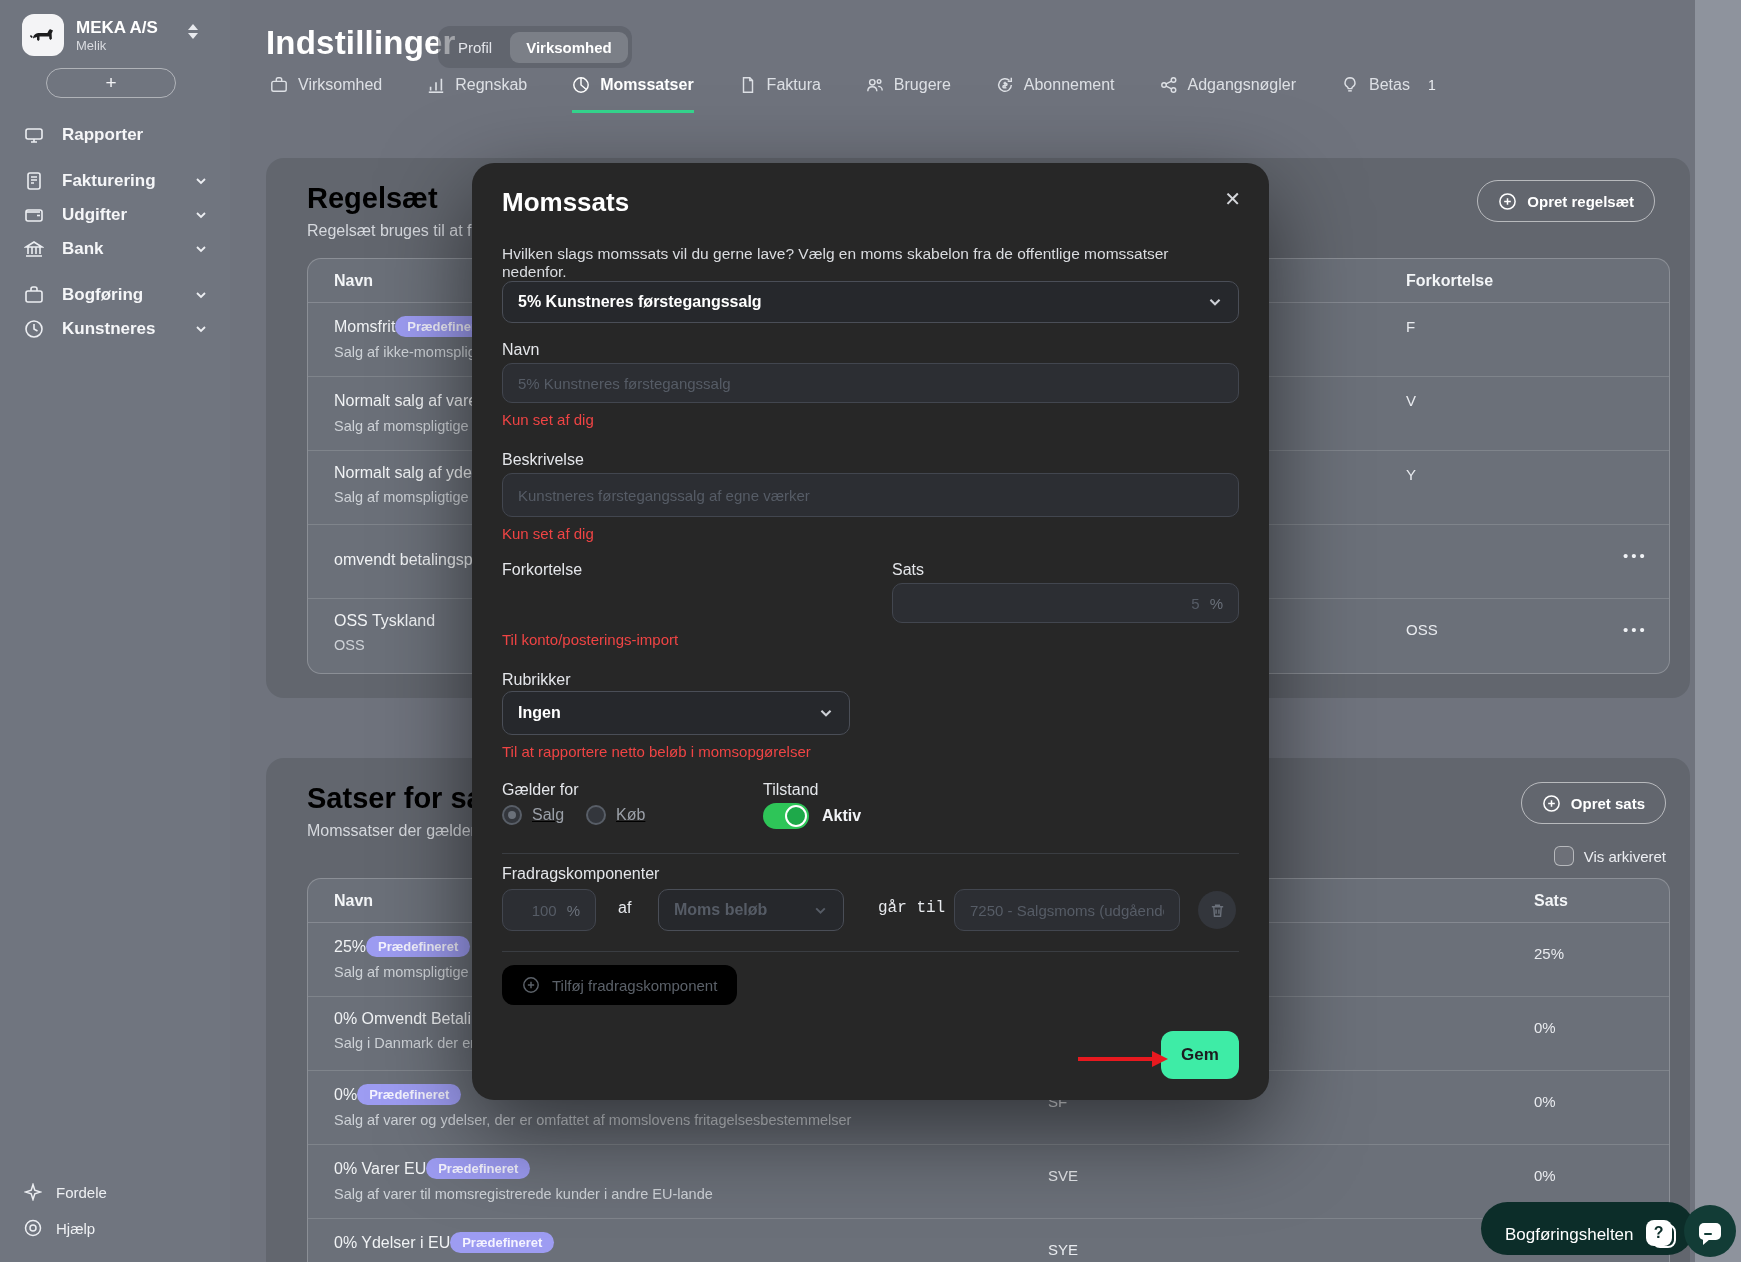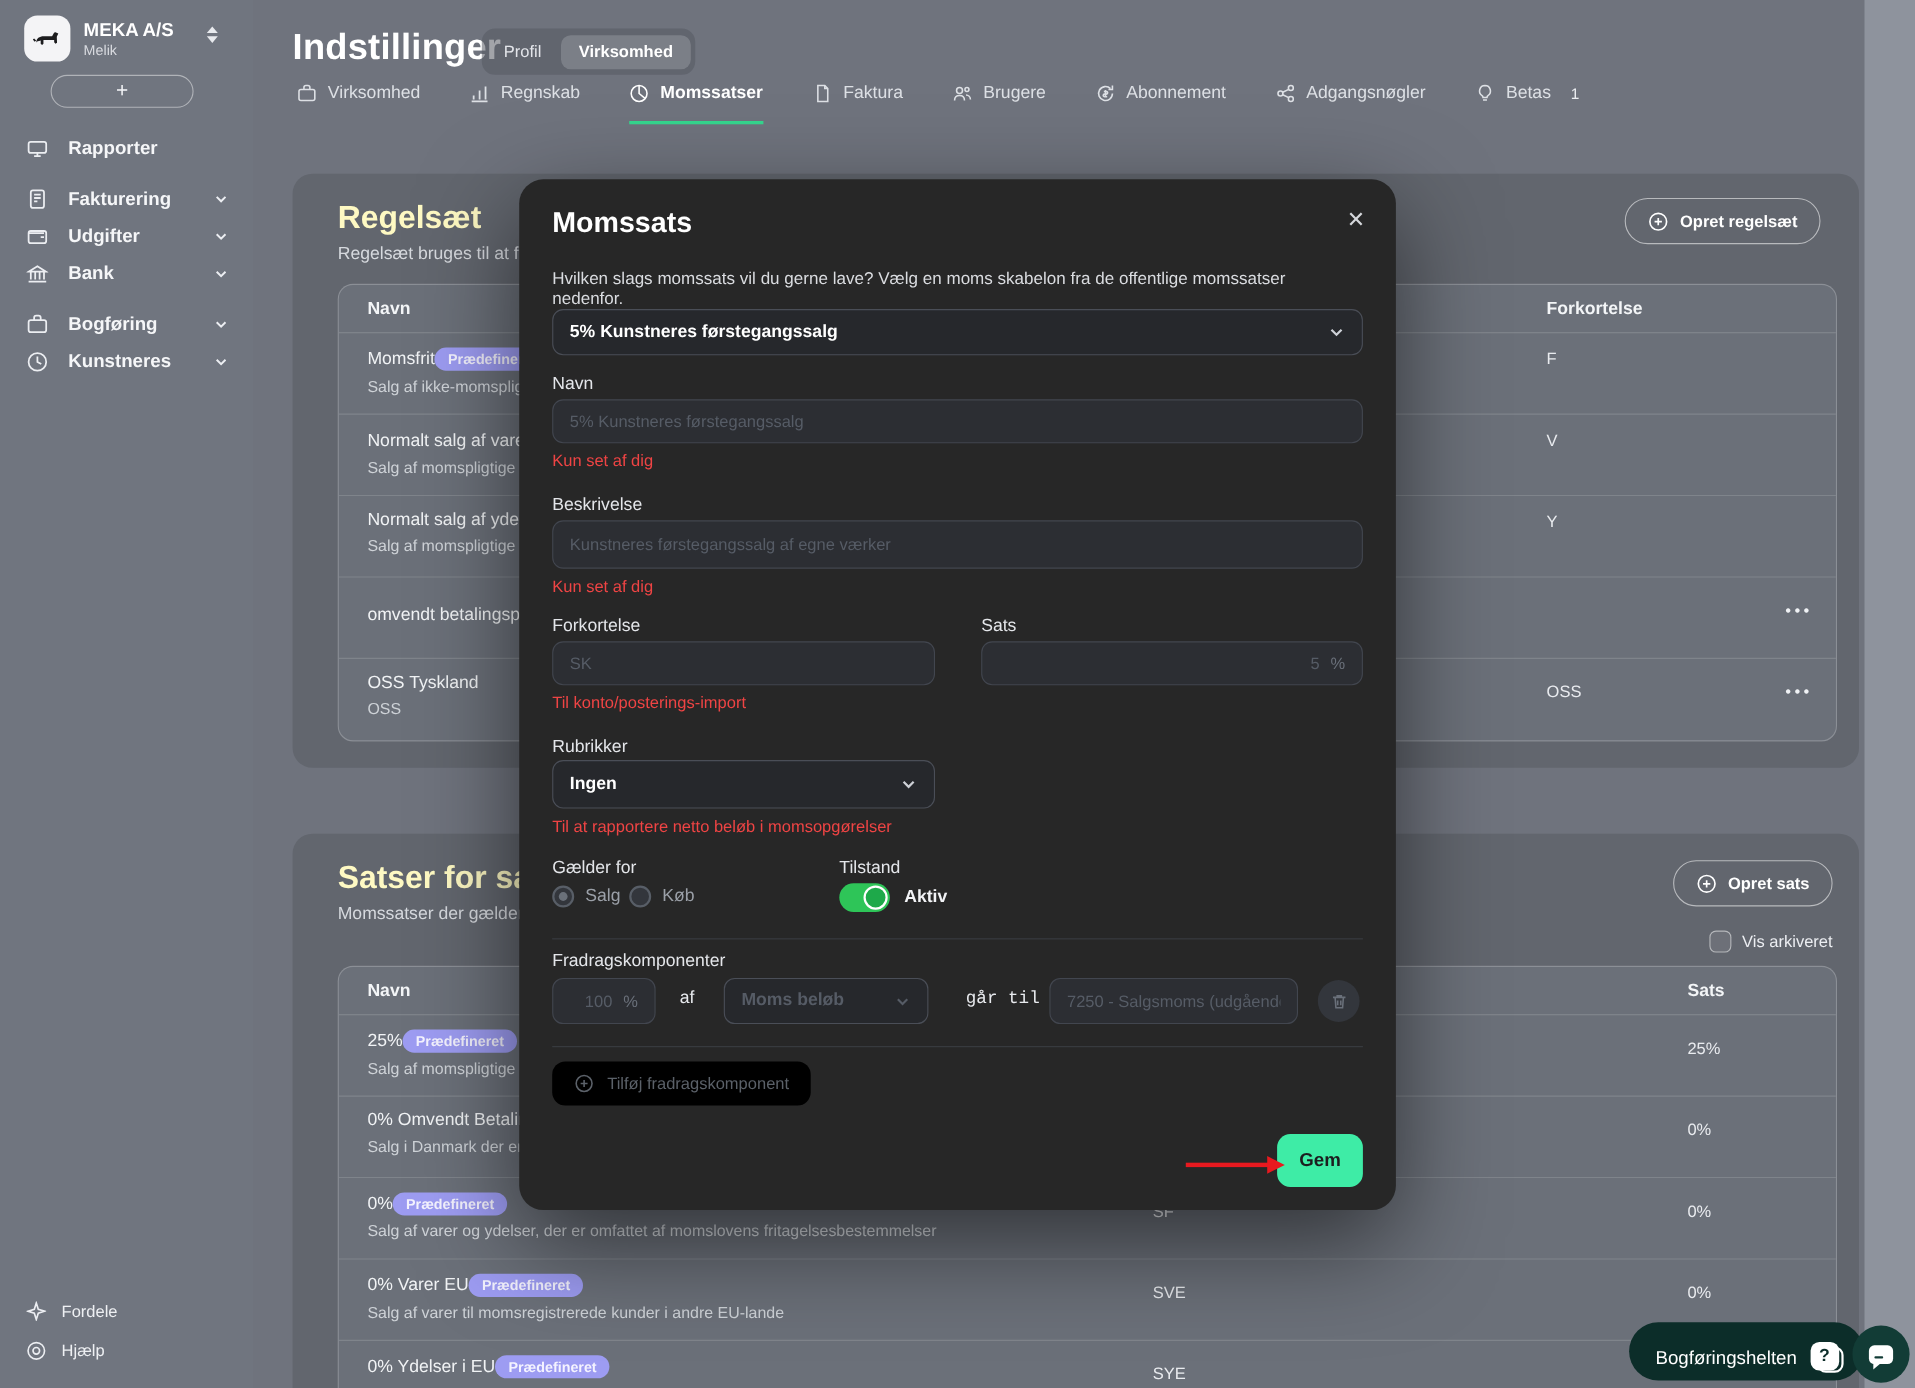--- a/index.html
+++ b/index.html
@@ -38,21 +38,21 @@
   .seg-item.active{background:#7b7f87;color:#fff;font-weight:bold;}
   .tabs{position:absolute;left:270px;top:76px;display:flex;gap:45px;}
   .tab{display:flex;align-items:center;gap:10px;font-size:16px;color:#dde0e5;padding-bottom:16px;cursor:pointer;border-bottom:3px solid transparent;}
   .tab.active{color:#fff;font-weight:bold;border-bottom-color:#35d68e;}
   .tab .badge-num{font-size:14px;color:#eceef2;margin-left:8px;}
 
   
   .section{position:absolute;left:266px;width:1424px;background:#62666e;border-radius:18px;}
   .sec-regelsaet{top:158px;height:540px;}
   .sec-satser{top:758px;height:560px;}
-  .sec-title{position:absolute;left:41px;top:24px;font-size:29px;font-weight:bold;color:#fef9c3;}
+  .sec-title{position:absolute;left:41px;top:24px;font-size:29px;font-weight:bold;color:#000000;}
   .sec-sub{position:absolute;left:41px;top:64px;font-size:16px;color:#d6d9de;white-space:nowrap;}
   .pill-btn{position:absolute;display:flex;align-items:center;gap:10px;height:42px;padding:0 20px;border-radius:22px;
     border:1.5px solid rgba(255,255,255,.55);color:#fff;font-size:15px;font-weight:bold;cursor:pointer;}
   .archive{position:absolute;right:24px;top:88px;display:flex;align-items:center;gap:10px;font-size:15px;color:#eceef2;}
   .checkbox{width:20px;height:20px;border-radius:6px;border:1.5px solid rgba(255,255,255,.5);background:rgba(255,255,255,.07);cursor:pointer;}
   .tcard{position:absolute;left:41px;top:100px;width:1363px;background:#6b7079;border:1px solid rgba(255,255,255,.22);border-radius:14px;overflow:hidden;}
   .sec-satser .tcard{top:120px;height:440px;}
   .thead{height:44px;position:relative;border-bottom:1px solid rgba(255,255,255,.18);}
   .thead span{position:absolute;top:13px;font-size:16px;font-weight:bold;color:#f3f5f7;}
   .trow{height:74px;position:relative;border-bottom:1px solid rgba(255,255,255,.14);}
@@ -79,21 +79,21 @@
     font-size:15px;padding:0 15px;font-family:"Liberation Sans",sans-serif;outline:none;}
   .finput::placeholder{color:#565c66;opacity:1;}
   .fakeselect{position:absolute;background:#26282c;border:1px solid #4a4e57;border-radius:10px;display:flex;
     align-items:center;justify-content:space-between;padding:0 15px;cursor:pointer;}
   .fakeselect .val{font-size:16px;font-weight:bold;color:#fff;}
   .fakeselect.dim .val{color:#565c66;}
   .suffix-wrap{position:absolute;display:flex;align-items:center;background:#2c2e33;border:1px solid #42464f;border-radius:10px;padding:0 15px;}
   .suffix-wrap input{flex:1;background:transparent;border:none;outline:none;color:#e8eaee;font-size:15px;text-align:right;font-family:"Liberation Sans",sans-serif;min-width:0;}
   .suffix-wrap input::placeholder{color:#565c66;opacity:1;}
   .suffix{margin-left:8px;color:#6a707a;font-size:15px;}
-  .radio-row{position:absolute;display:flex;align-items:flex-end;gap:8px;}
+  .radio-row{position:absolute;display:flex;align-items:flex-end;gap:22px;text-decoration:underline;}
   .radio{display:flex;align-items:center;gap:10px;font-size:16px;color:#9ba0a8;}
   .rdot{width:20px;height:20px;border-radius:50%;border:2px solid #585e67;background:#33363c;position:relative;}
   .rdot.sel::after{content:"";position:absolute;left:4px;top:4px;width:8px;height:8px;border-radius:50%;background:#6a7079;}
   .toggle{position:absolute;width:46px;height:26px;border-radius:14px;background:#2ec558;cursor:pointer;}
   .toggle .knob{position:absolute;right:2px;top:2px;width:22px;height:22px;border-radius:50%;background:#1ea94a;border:2.5px solid #fff;}
   .t-state{position:absolute;font-size:16px;color:#f2f3f6;font-weight:bold;}
   .divider{position:absolute;left:30px;width:737px;height:1px;background:#3a3d42;}
   .trash-btn{position:absolute;width:38px;height:38px;border-radius:50%;background:#33363c;display:flex;align-items:center;justify-content:center;cursor:pointer;}
   .add-comp{position:absolute;left:30px;display:flex;align-items:center;gap:12px;background:#000000;border-radius:12px;
     height:40px;padding:0 20px;color:#5b6169;font-size:15px;cursor:pointer;}
@@ -444,21 +444,20 @@
 
     <div class="f-label" style="left:30px;top:178px;">Navn</div>
     <input class="finput" style="left: 30px; top: 200px; width: 737px; height: 40px;" placeholder="5% Kunstneres førstegangssalg">
     <div class="f-helper" style="left:30px;top:248px;">Kun set af dig</div>
 
     <div class="f-label" style="left:30px;top:288px;">Beskrivelse</div>
     <input class="finput" style="left: 30px; top: 310px; width: 737px; height: 44px;" placeholder="Kunstneres førstegangssalg af egne værker">
     <div class="f-helper" style="left:30px;top:362px;">Kun set af dig</div>
 
     <div class="f-label" style="left:30px;top:398px;">Forkortelse</div>
-    <input class="finput" style="left: 30px; top: 420px; width: 348px; height: 40px;" placeholder="SK">
     <div class="f-helper" style="left:30px;top:468px;">Til konto/posterings-import</div>
 
     <div class="f-label" style="left:420px;top:398px;">Sats</div>
     <div class="suffix-wrap" style="left:420px;top:420px;width:347px;height:40px;">
       <input placeholder="5" style="">
       <span class="suffix">%</span>
     </div>
 
     <div class="f-label" style="left:30px;top:508px;">Rubrikker</div>
     <div class="fakeselect" style="left:30px;top:528px;width:348px;height:44px;">

